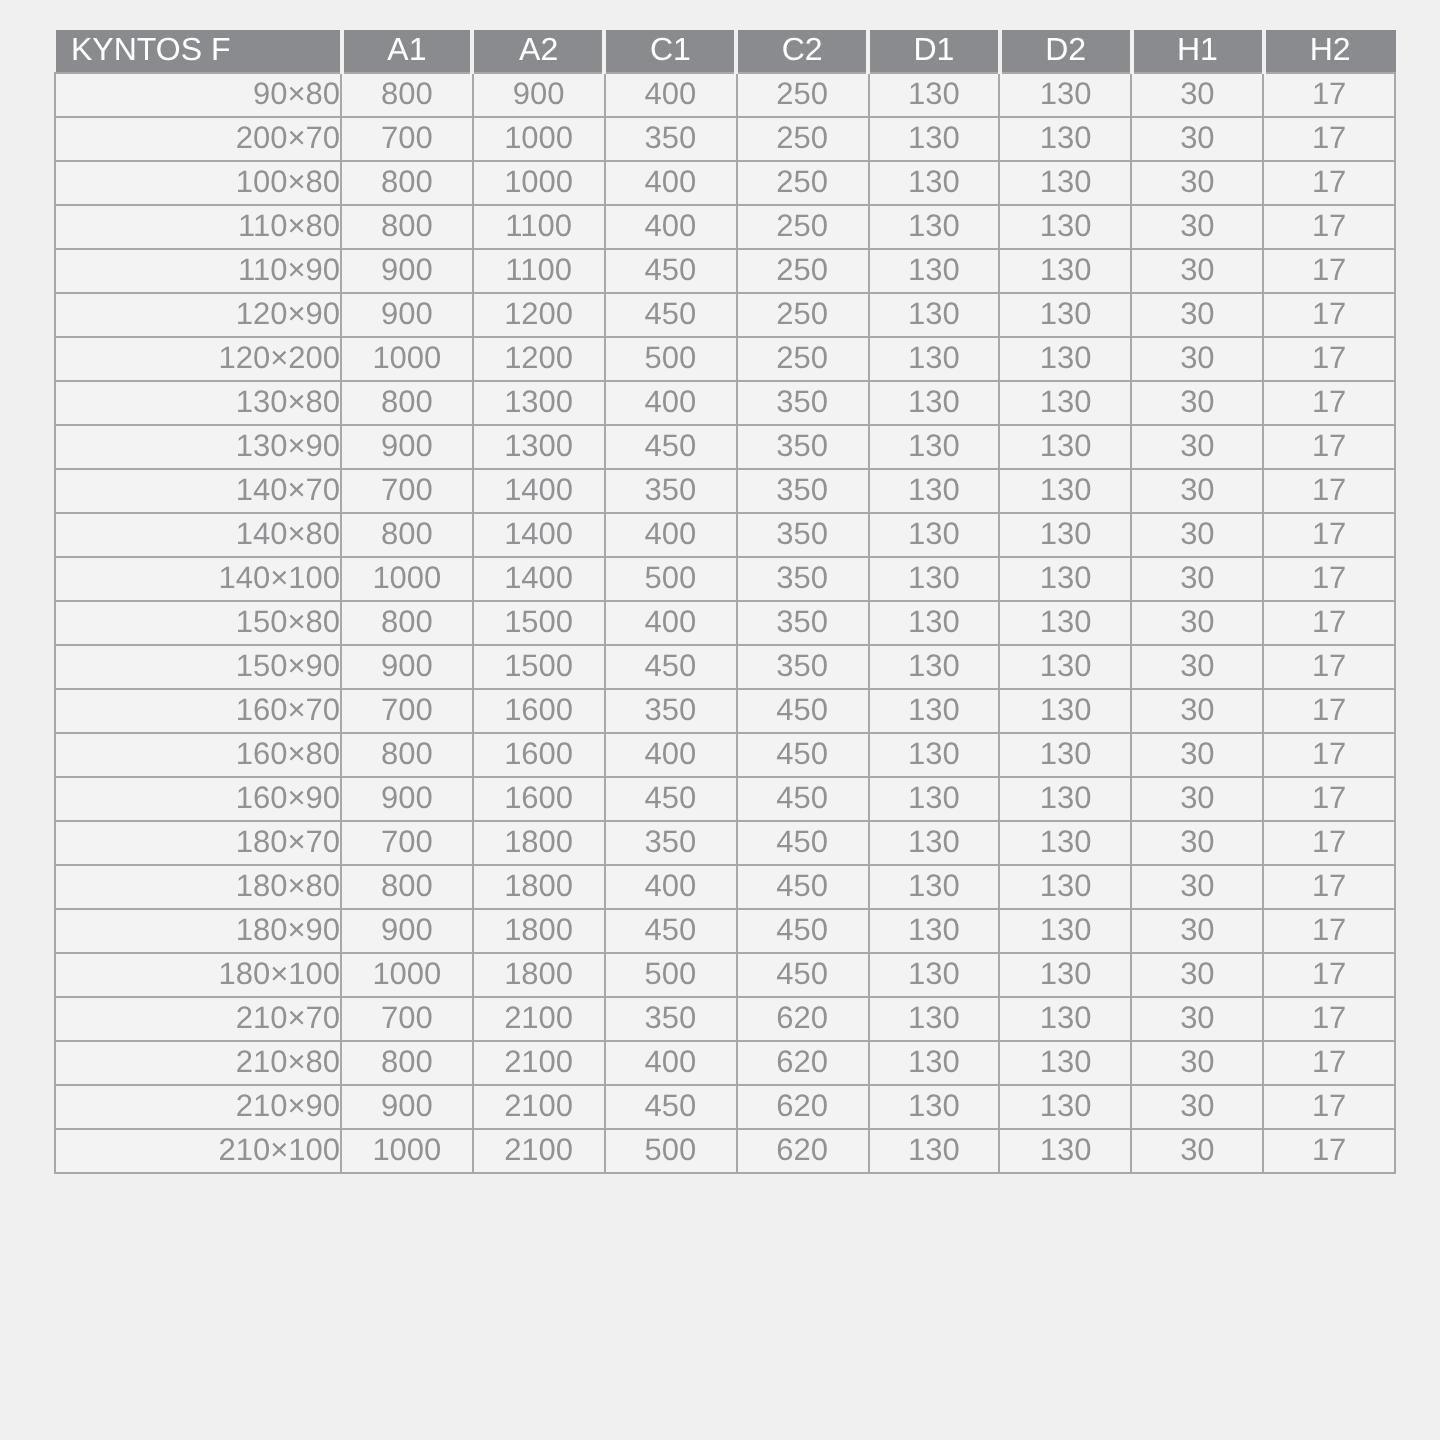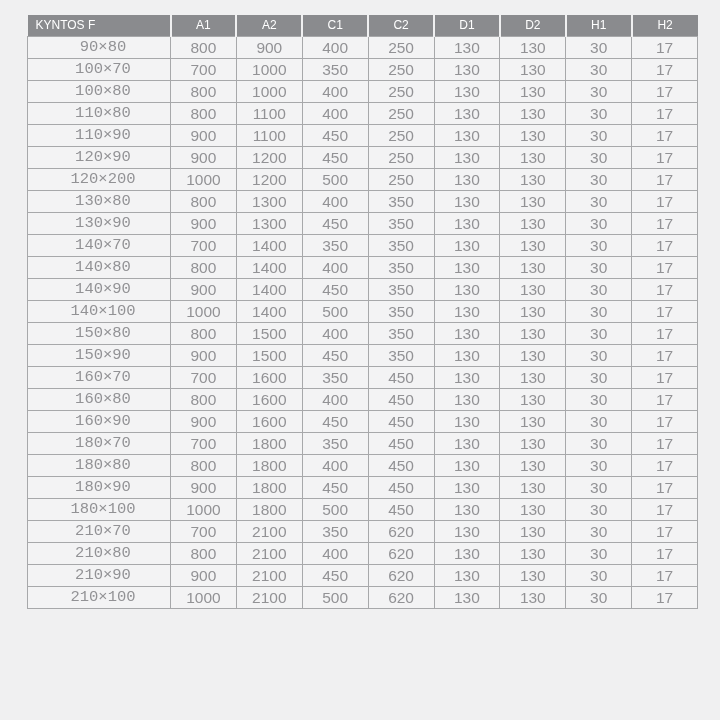--- a/index.html
+++ b/index.html
@@ -20,21 +20,21 @@
     border-collapse: collapse;
     width: 670px;
     table-layout: fixed;
   }
   table.spec col.c-name { width: 143px; }
   table.spec col.c-num  { width: 65.875px; }
   table.spec th {
     background: #8a8b8e;
     color: #ffffff;
     font-weight: normal;
-    font-size: 12px;
+    font-size: 16px;
     height: 21px;
     line-height: 21px;
     padding: 0;
     text-align: center;
     border-bottom: 1px solid #a7a8aa;
   }
   table.spec th:not(:first-child) {
     border-left: 2px solid #f0f0f1;
     margin-top: 37px;
   }
@@ -48,23 +48,22 @@
     font-size: 15.5px;
     height: 21px;
     line-height: 21px;
     padding: 0;
     text-align: center;
     border: 1px solid #a7a8aa;
     white-space: nowrap;
     overflow: hidden;
   }
   table.spec td.name-col {
-    text-align: center;
+    text-align: right;
     padding-left: 8px;
-    font-family: Liberation Mono, monospace;
   }
 </style>
 </head>
 <body>
 
 <div class="table-wrap">
   <table class="spec">
     <colgroup>
         <col class="c-name">
         <col class="c-num">
@@ -95,21 +94,21 @@
           <td>800</td>
           <td>900</td>
           <td>400</td>
           <td>250</td>
           <td>130</td>
           <td>130</td>
           <td>30</td>
           <td>17</td>
         </tr>
         <tr>
-          <td class="name-col">100×70</td>
+          <td class="name-col">200×70</td>
           <td>700</td>
           <td>1000</td>
           <td>350</td>
           <td>250</td>
           <td>130</td>
           <td>130</td>
           <td>30</td>
           <td>17</td>
         </tr>
         <tr>
@@ -198,31 +197,20 @@
           <td>130</td>
           <td>130</td>
           <td>30</td>
           <td>17</td>
         </tr>
         <tr>
           <td class="name-col">140×80</td>
           <td>800</td>
           <td>1400</td>
           <td>400</td>
-          <td>350</td>
-          <td>130</td>
-          <td>130</td>
-          <td>30</td>
-          <td>17</td>
-        </tr>
-        <tr>
-          <td class="name-col">140×90</td>
-          <td>900</td>
-          <td>1400</td>
-          <td>450</td>
           <td>350</td>
           <td>130</td>
           <td>130</td>
           <td>30</td>
           <td>17</td>
         </tr>
         <tr>
           <td class="name-col">140×100</td>
           <td>1000</td>
           <td>1400</td>

